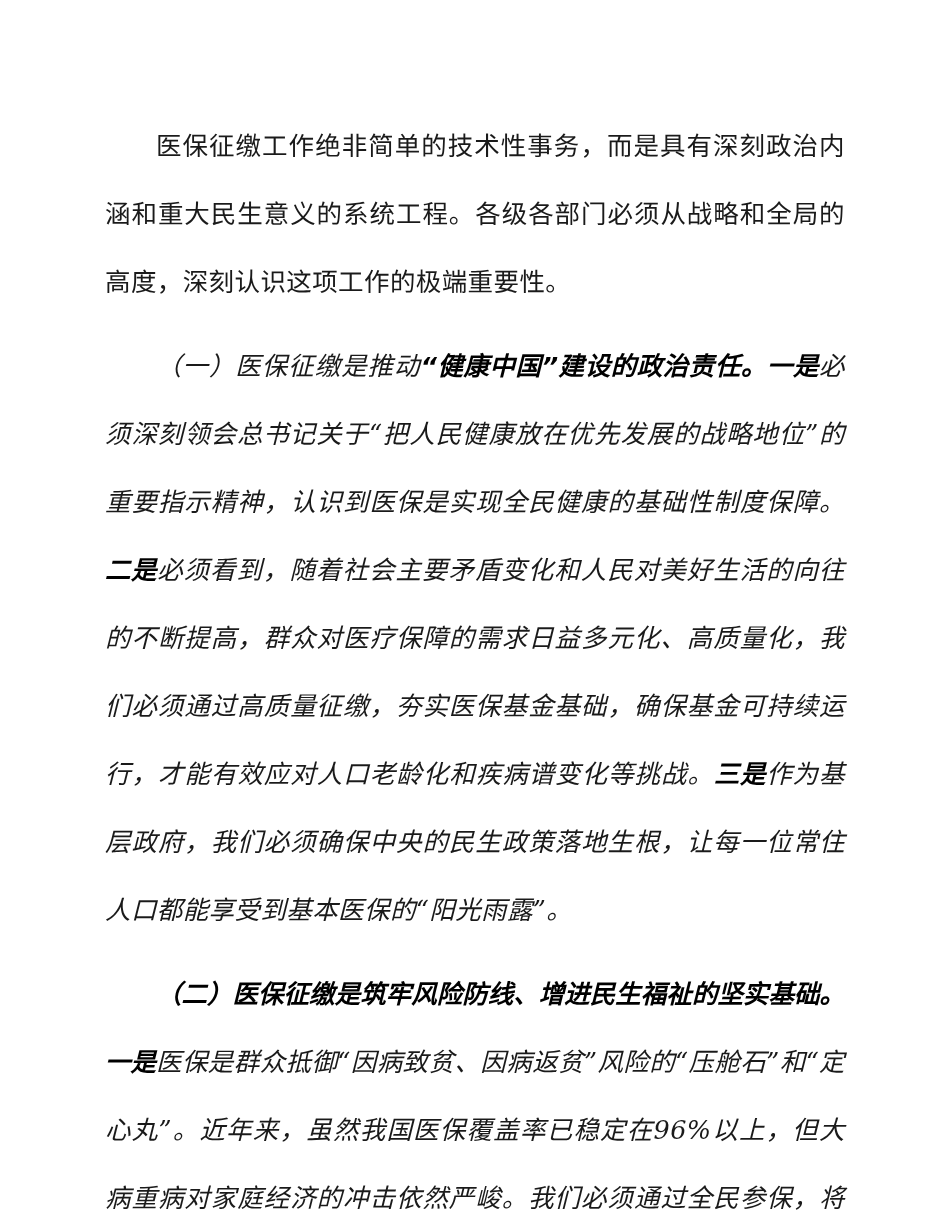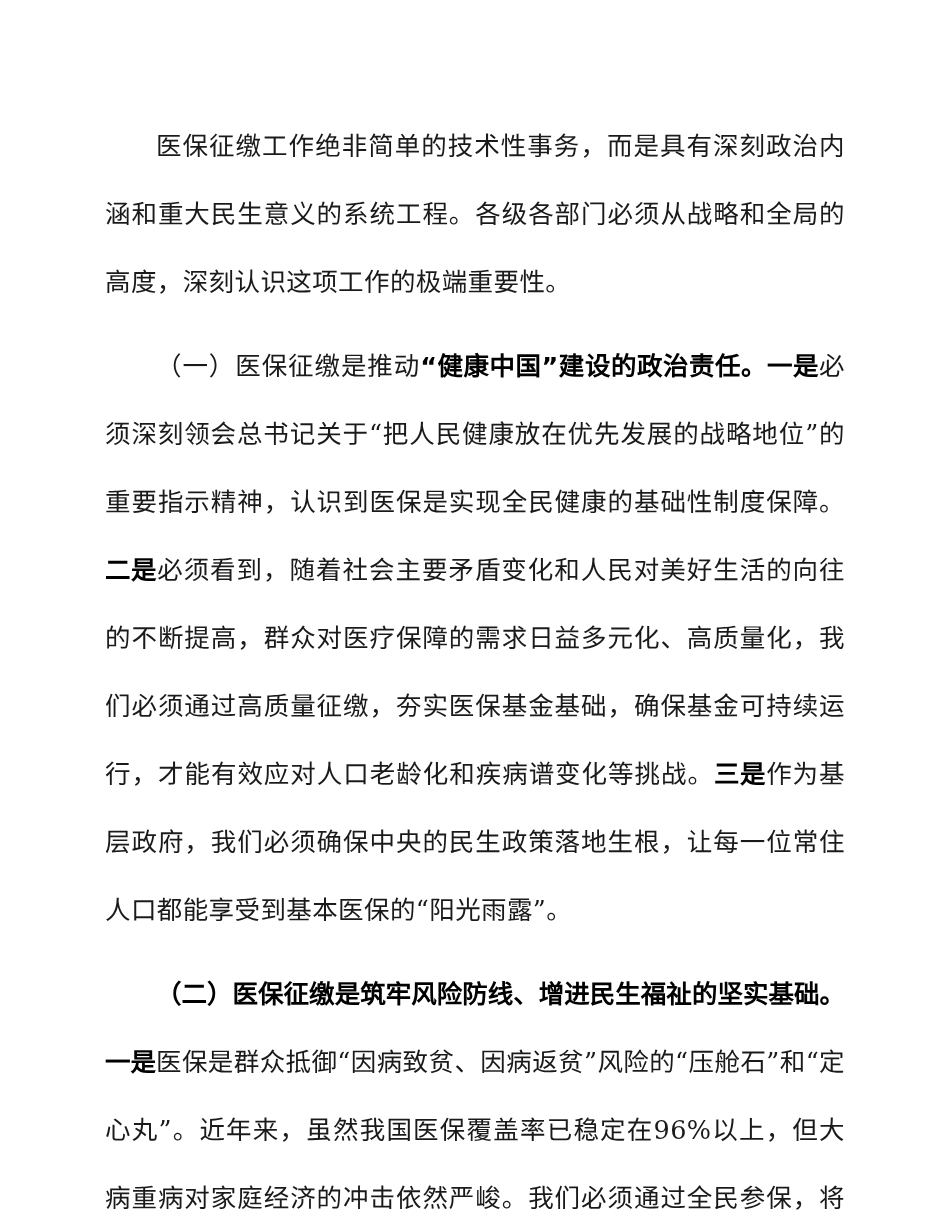--- a/index.html
+++ b/index.html
@@ -34,20 +34,21 @@
     text-align: justify;
     text-justify: inter-character;
     text-indent: 2em;
     margin: 0;
     letter-spacing: 0.4px;
     -webkit-font-smoothing: antialiased;
   }
 
   .para + .para {
     margin-top: 16px;
+    font-style: italic;
   }
 
   
   .b {
     font-family: "DejaVu Sans", "Liberation Sans", sans-serif;
     font-weight: 700;
     color: #000000;
     letter-spacing: 0;
   }
 </style>

